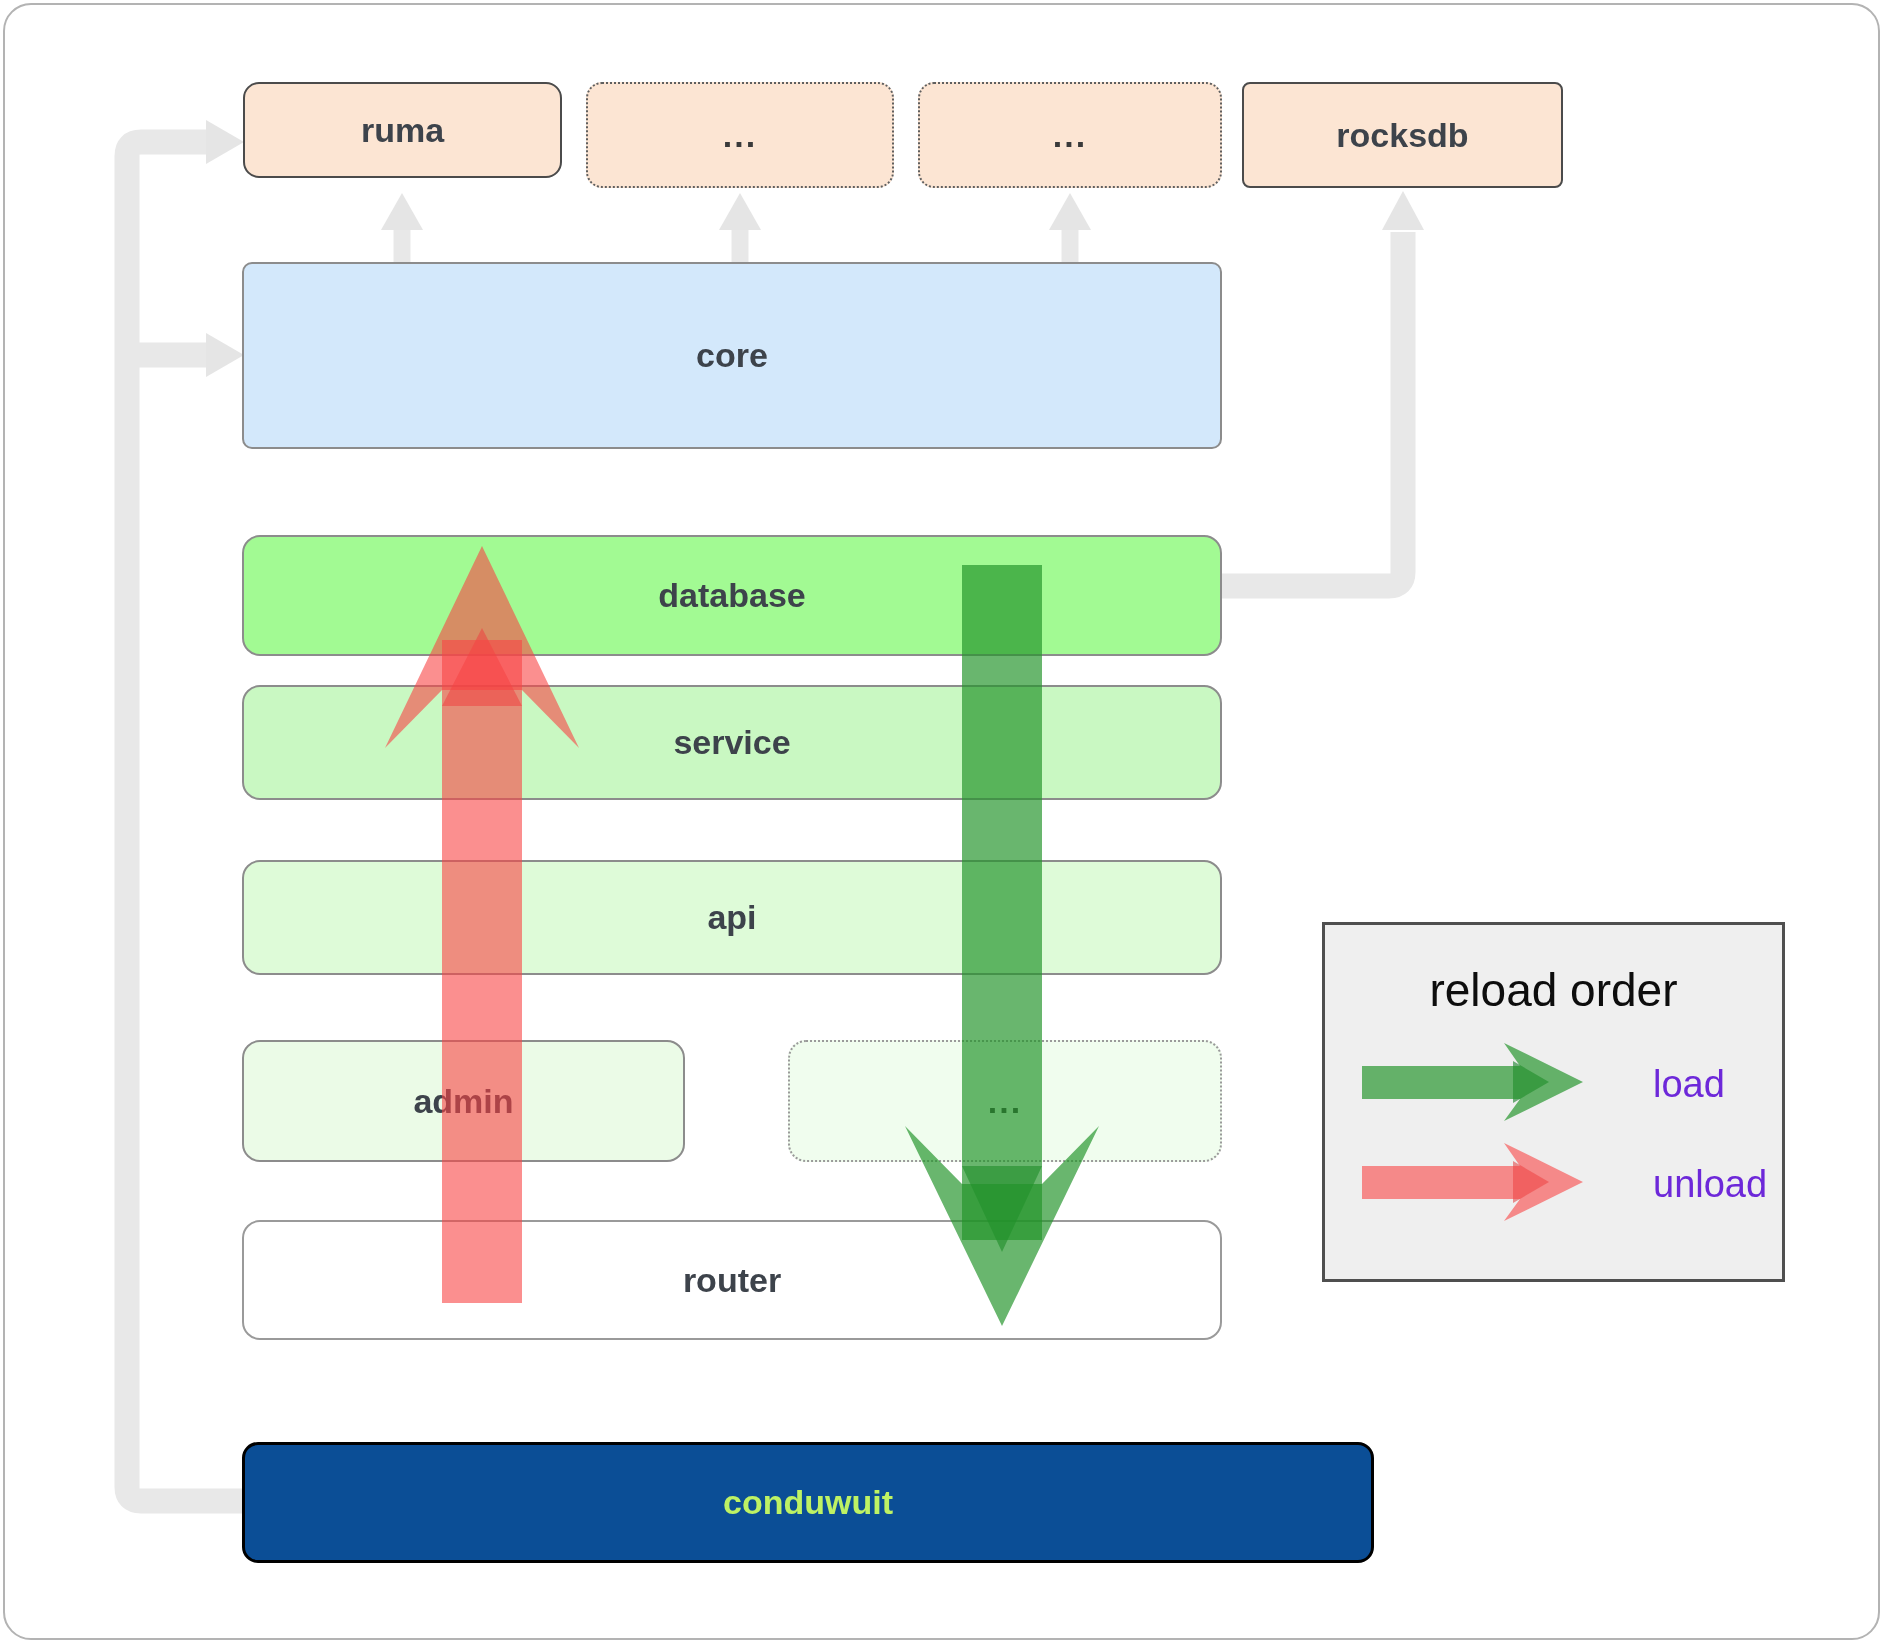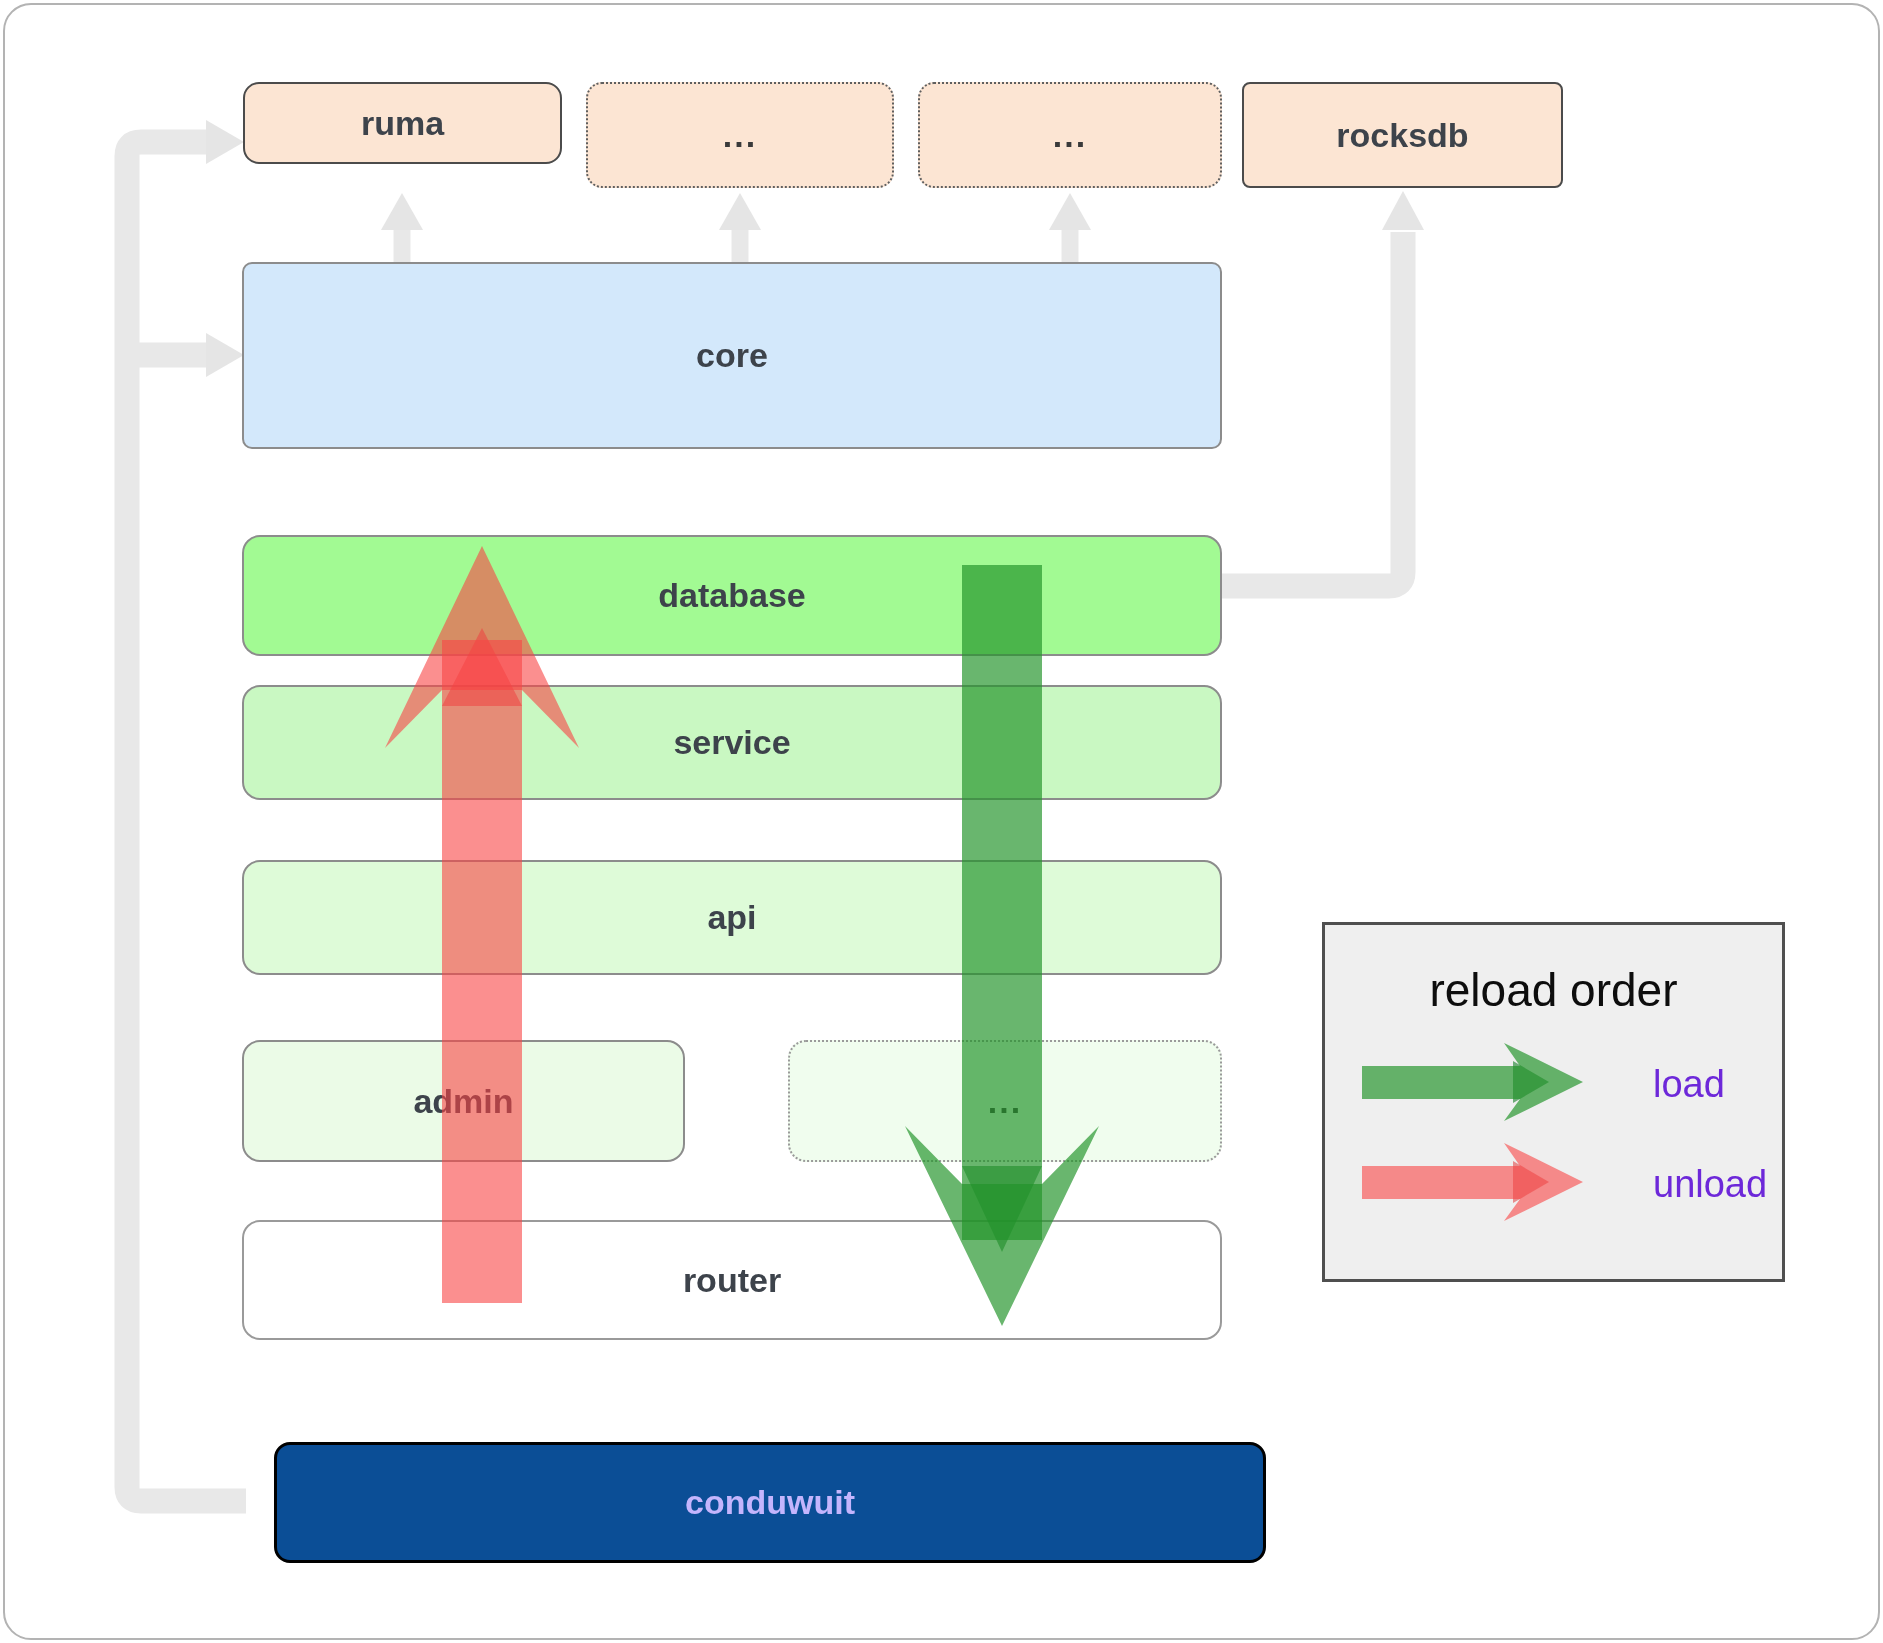--- a/index.html
+++ b/index.html
@@ -21,33 +21,33 @@
   .over{z-index:5;}
   .box{
     position:absolute;
     display:flex;align-items:center;justify-content:center;
     box-sizing:border-box;
     z-index:2;
     font-size:34px;font-weight:600;color:#3d434b;
   }
   .box span{white-space:nowrap;}
   
-  .ruma    {left:243px;top:82px;width:319px;height:82px;background:#fce5d3;border:2.5px solid #4b4b4b;border-radius:16px;}
+  .ruma    {left:243px;top:82px;width:319px;height:96px;background:#fce5d3;border:2.5px solid #4b4b4b;border-radius:16px;}
   .dots1   {left:586px;top:82px;width:308px;height:106px;background:#fce5d3;border:2px dotted #5f5f5f;border-radius:16px;}
   .dots2   {left:918px;top:82px;width:304px;height:106px;background:#fce5d3;border:2px dotted #5f5f5f;border-radius:16px;}
   .rocksdb {left:1242px;top:82px;width:321px;height:106px;background:#fce5d3;border:2.5px solid #4b4b4b;border-radius:8px;}
   
   .core    {left:242px;top:262px;width:980px;height:187px;background:#d3e8fb;border:2px solid #8c8c8c;border-radius:10px;}
   .database{left:242px;top:503px;width:980px;height:121px;background:#a2fa93;border:2px solid #8c8c8c;border-radius:18px;margin-top:32px;}
   .service {left:242px;top:685px;width:980px;height:115px;background:#c9f8c2;border:2px solid #8c8c8c;border-radius:18px;}
   .api     {left:242px;top:860px;width:980px;height:115px;background:#defbd8;border:2px solid #8c8c8c;border-radius:18px;}
   .admin   {left:242px;top:1040px;width:443px;height:122px;background:#ebfbe7;border:2px solid #8c8c8c;border-radius:18px;}
   .dots3   {left:788px;top:1040px;width:434px;height:122px;background:#f0fdee;border:2px dotted #9a9a9a;border-radius:18px;color:#3a3a3a;}
   .router  {left:242px;top:1220px;width:980px;height:120px;background:#ffffff;border:2px solid #9a9a9a;border-radius:18px;text-align:right;}
-  .conduwuit{left:242px;top:1442px;width:992px;height:121px;background:#0b4e96;border:3px solid #000;border-radius:16px;color:#c4b5fd;margin-left:32px;}
+  .conduwuit{left:242px;top:1442px;width:1132px;height:121px;background:#0b4e96;border:3px solid #000;border-radius:16px;color:#bef264;}
   .dotslabel{font-weight:700;color:#3a3a3a;letter-spacing:2px;}
   
   .legend{
     position:absolute;left:1322px;top:922px;width:463px;height:360px;
     background:#efefef;border:3px solid #4f4f4f;
     box-sizing:border-box;z-index:2;
   }
   .legend-title{
     position:absolute;left:0;top:38px;width:100%;
     text-align:center;font-size:46px;font-weight:400;color:#0d0d0d;

